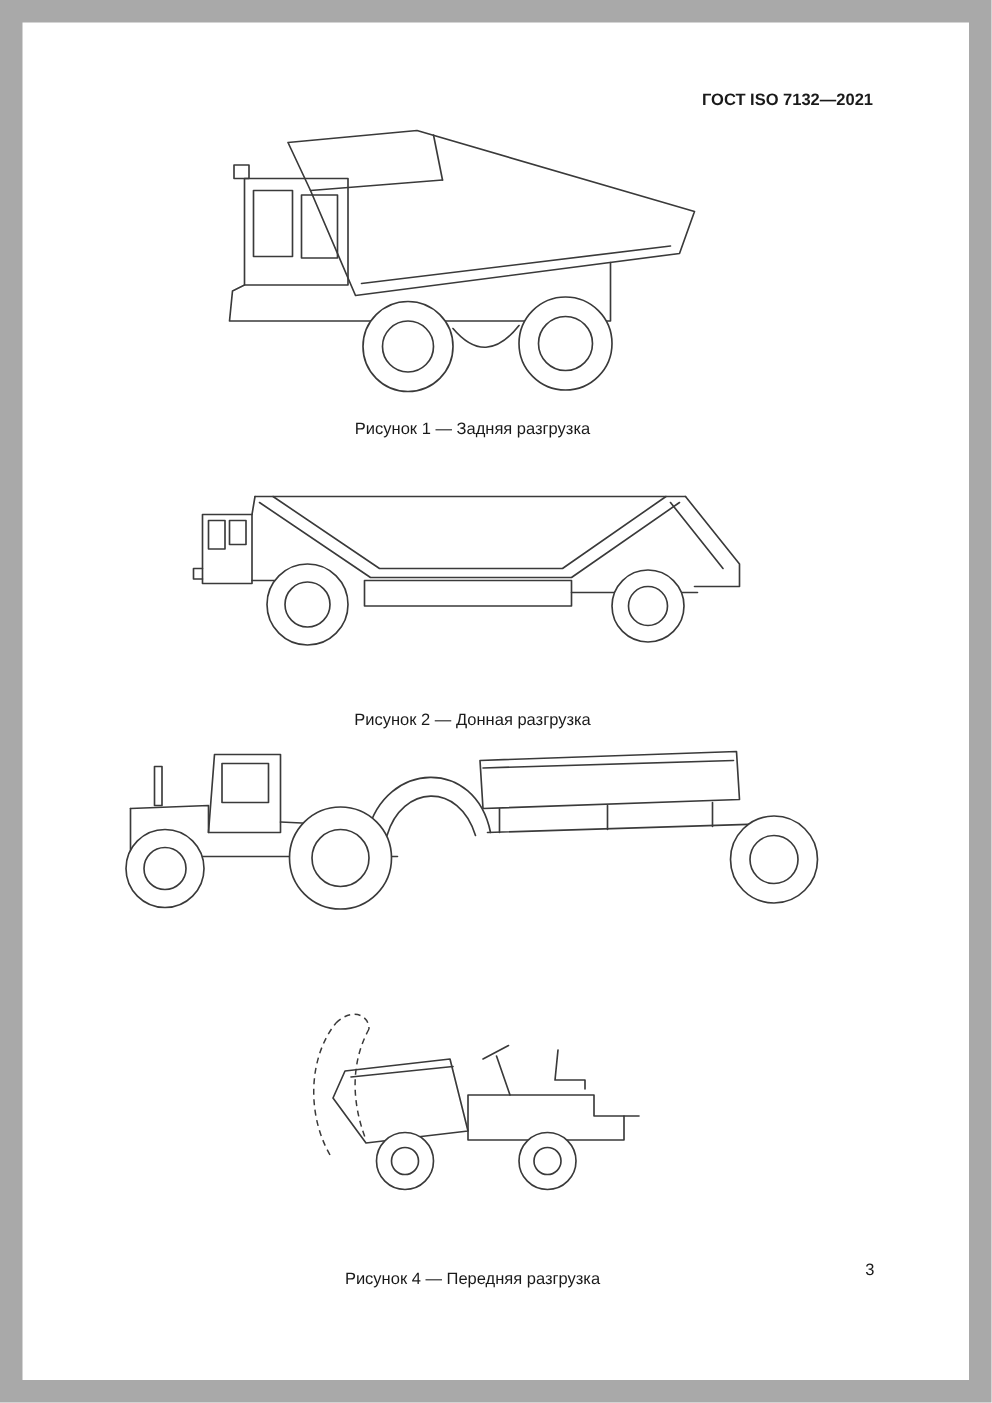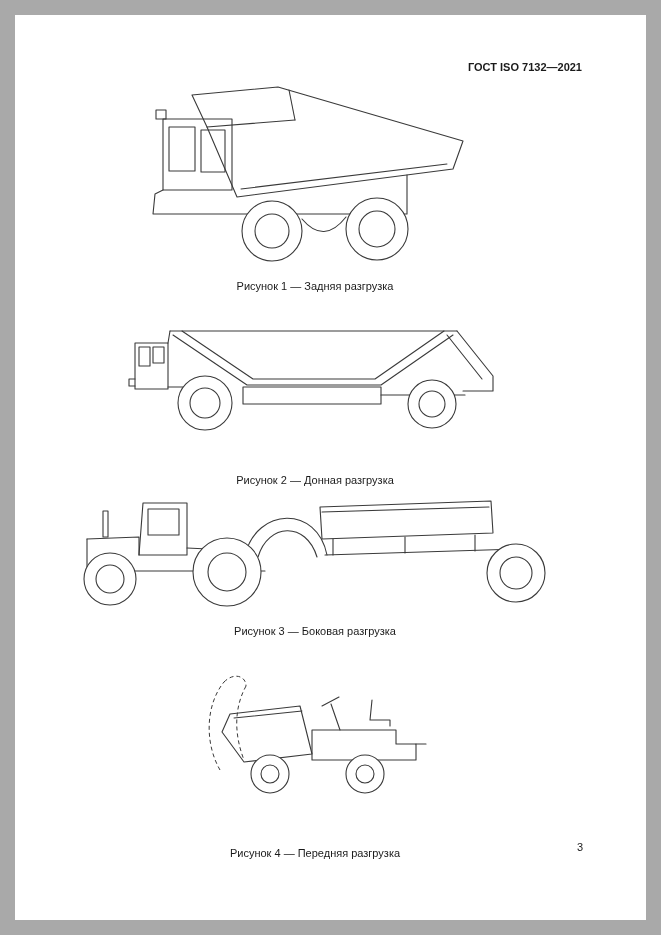--- a/index.html
+++ b/index.html
@@ -118,21 +118,20 @@
       <g>
         <circle class="wh" cx="35" cy="86" r="26"></circle>
         <circle class="wh" cx="35" cy="86" r="14"></circle>
         <circle class="wh" cx="152" cy="79" r="34"></circle>
         <circle class="wh" cx="152" cy="79" r="19"></circle>
         <circle class="wh" cx="441" cy="80" r="29"></circle>
         <circle class="wh" cx="441" cy="80" r="16"></circle>
       </g>
     </svg>
   </div>
-  <div class="caption" style="top:610px;">Рисунок 3 — Боковая разгрузка</div>
 
   <div class="fig" style="left:185px; top:655px;">
     <svg width="240" height="125" viewBox="0 0 240 125">
       <g>
         <path class="dash" d="M20,100 C4,72 6,34 24,12"></path>
         <path class="dash" d="M24,12 C34,2 46,6 46,16"></path>
         <path class="dash" d="M46,16 C34,38 34,64 44,90"></path>
       </g>
       <g>
         <path class="ln" d="M30,44 L100,36 L112,84 L44,92 L22,62 Z"></path>

